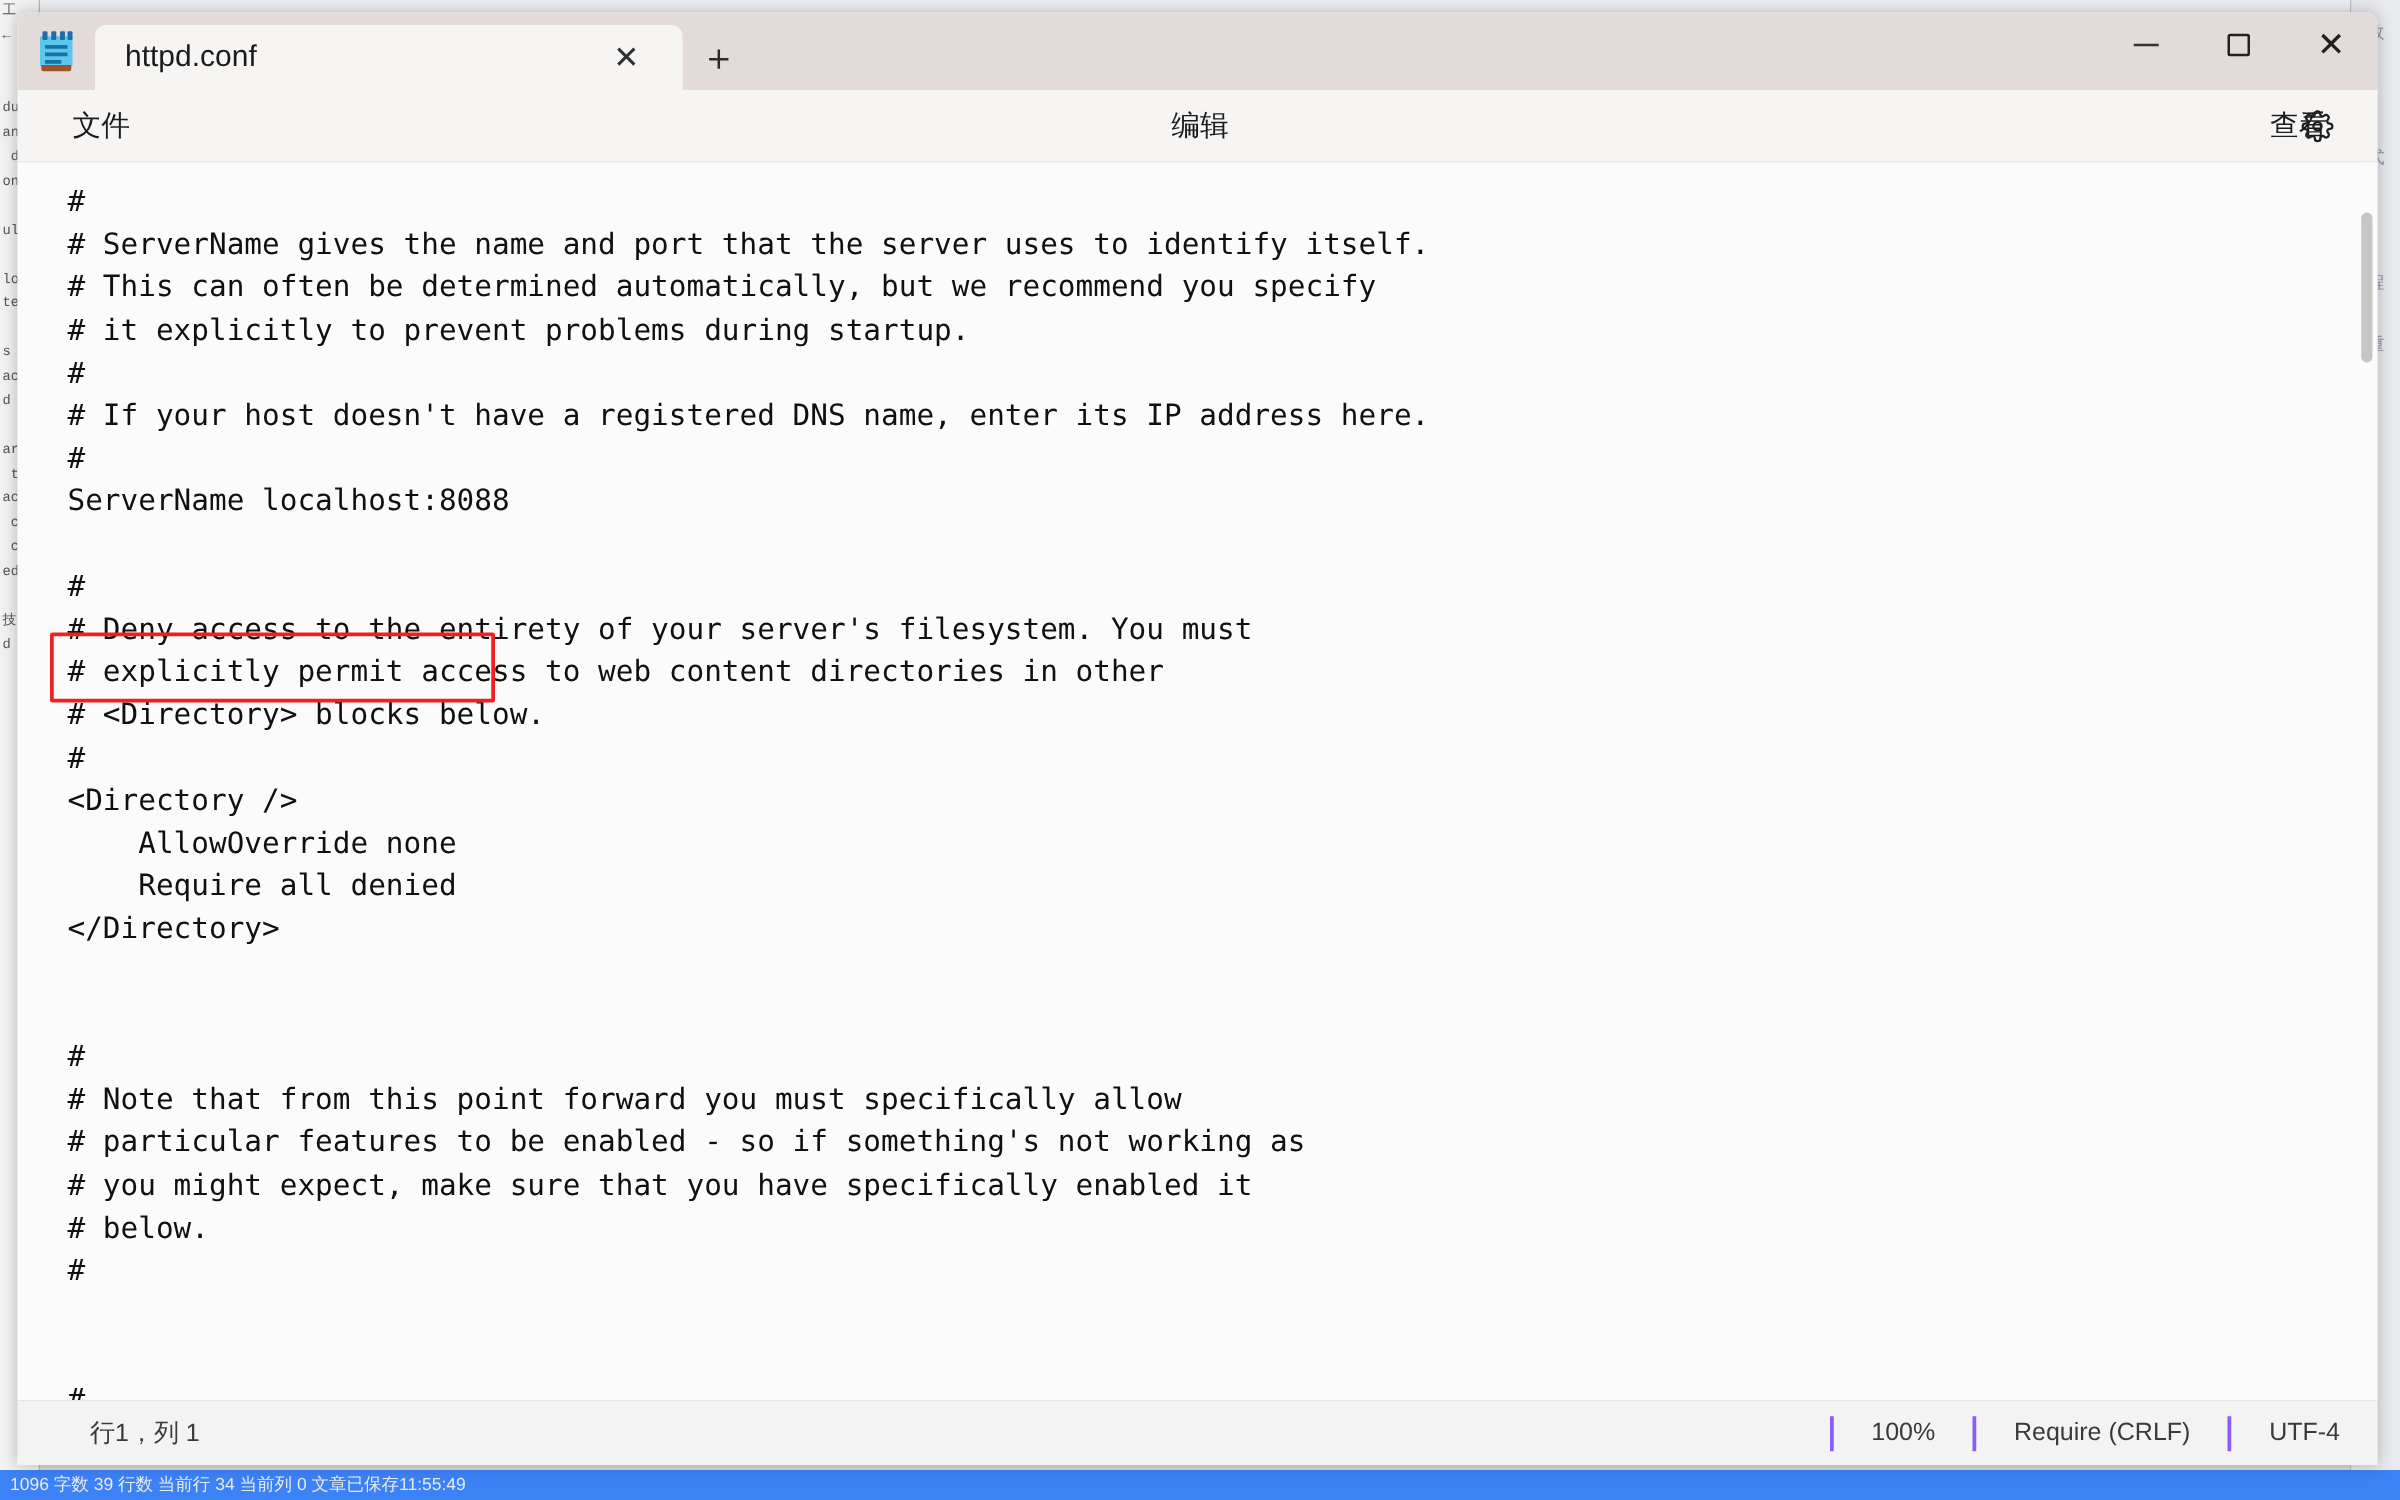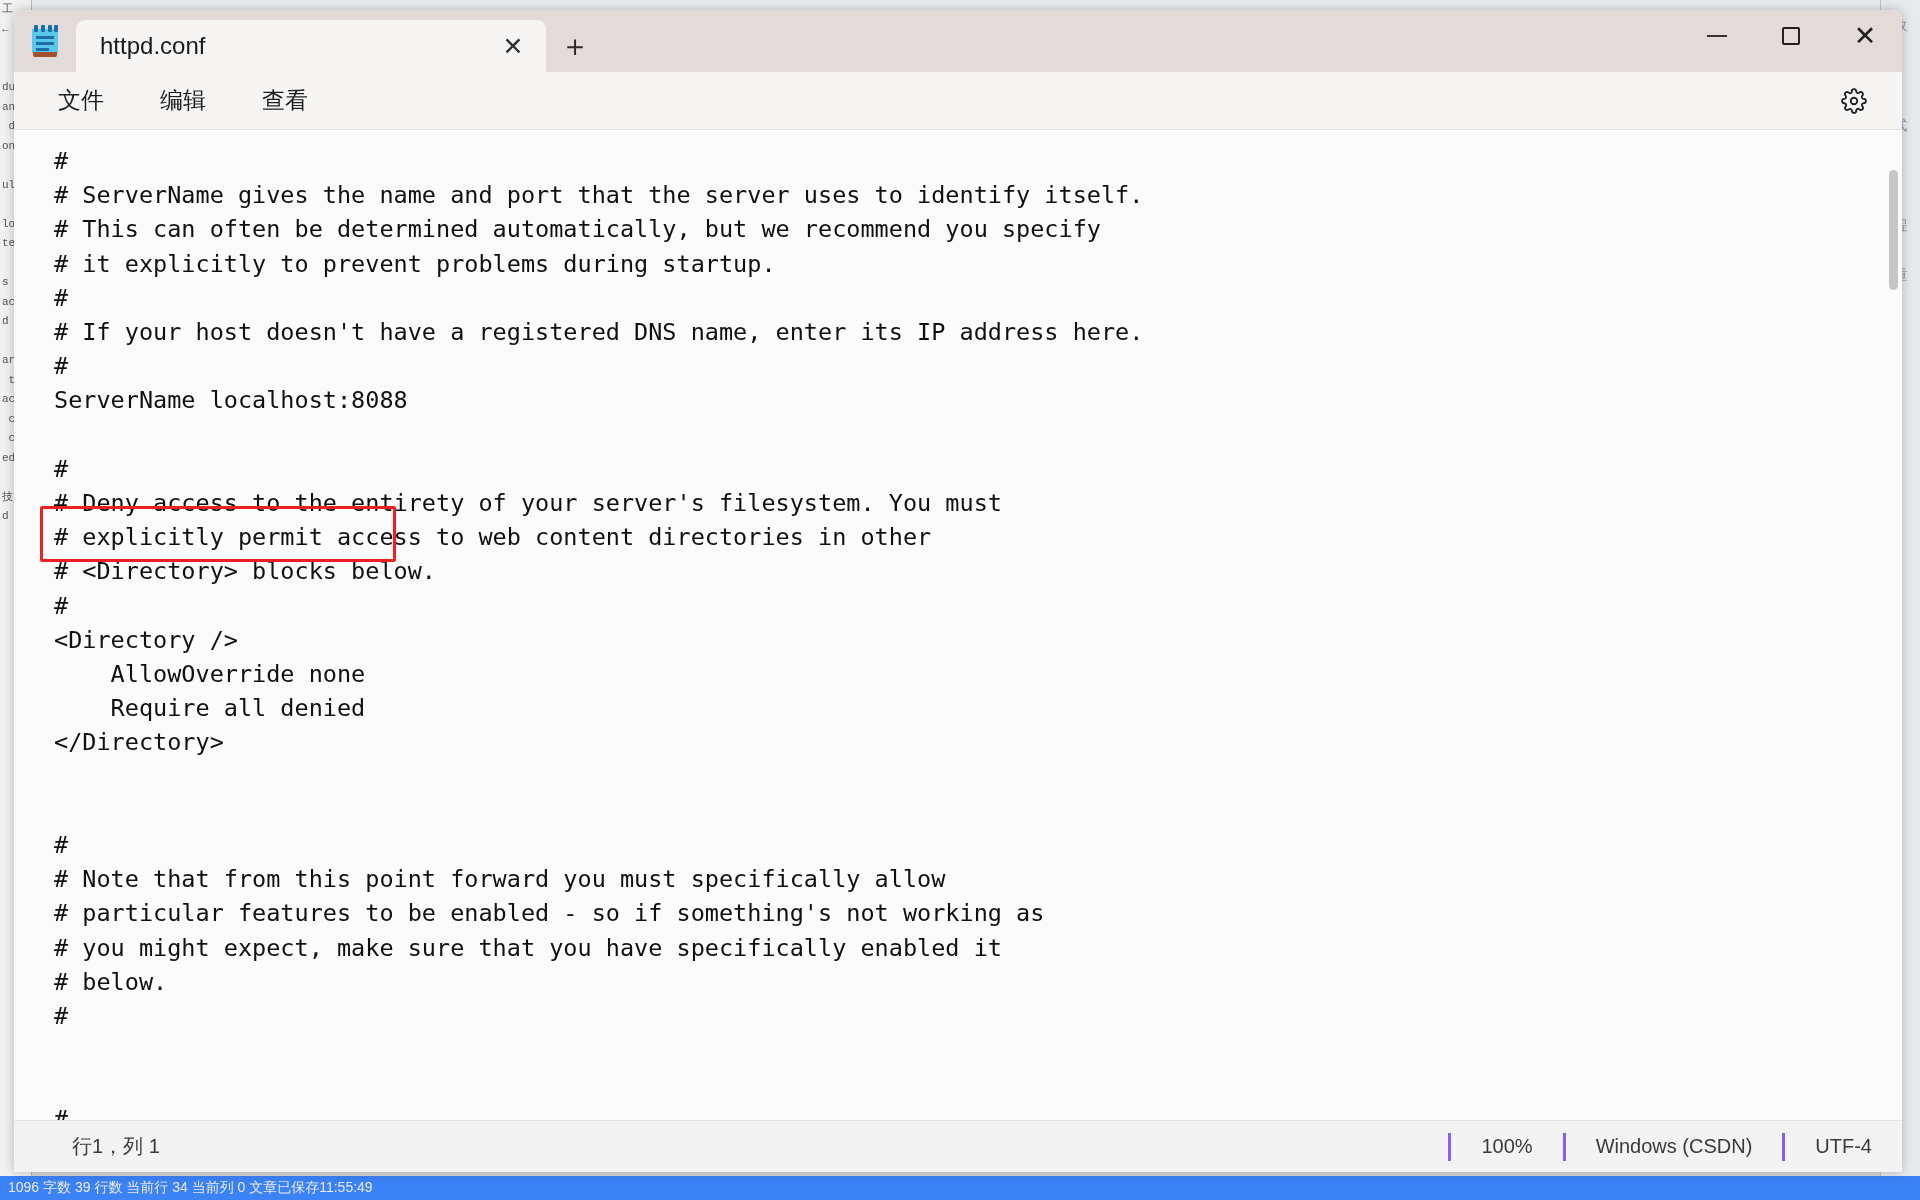--- a/index.html
+++ b/index.html
@@ -96,21 +96,21 @@
     position: absolute; left: 4px; width: 18px; height: 3px; background: #1b6ea8;
   }
   .np-icon .l1 { top: 11px; } .np-icon .l2 { top: 17px; }
   .np-icon .l3 { top: 23px; width: 13px; }
 
   #tab {
     height: 52px; min-width: 470px;
     background: #f7f5f4;
     border-radius: 9px 9px 0 0;
     display: flex; align-items: center;
-    padding: 0 0 0 24px;
+    padding: 0 12px 0 24px;
     position: relative;
     flex: 0 0 auto;
   }
   #tab-title { font-size: 24px; color: #1b1b1b; flex: 1 1 auto; }
   #tab-close {
     width: 46px; height: 46px; margin-right: 10px;
     display: flex; align-items: center; justify-content: center;
     font-size: 25px; color: #303030; cursor: pointer; border-radius: 4px;
   }
   #new-tab-btn {
@@ -134,20 +134,21 @@
 
   
   #menubar {
     height: 58px;
     background: #f7f5f4;
     display: flex; align-items: center;
     padding-left: 28px;
     position: relative;
     flex: 0 0 auto;
     border-bottom: 1px solid #e4e1e0;
+    justify-content: space-between;
   }
   .menu-item {
     font-size: 23px; color: #1c1c1c;
     padding: 6px 16px; margin-right: 24px;
     border-radius: 4px; cursor: pointer;
   }
   #settings-btn {
     position: absolute; right: 26px; top: 50%; transform: translateY(-50%);
     width: 44px; height: 44px;
     display: flex; align-items: center; justify-content: center;
@@ -339,18 +340,18 @@
 # documents. By default, all requests are taken from this directory, but</div>
     <div id="highlight-box"></div>
     <div id="editor-scrollbar">
       <div class="thumb"></div>
     </div>
   </div>
 
   <div id="statusbar">
     <div id="sb-pos">行1，列 1</div>
     <div class="sb-cell">100%</div>
-    <div class="sb-cell">Windows (CSDN)</div>
+    <div class="sb-cell">Require (CRLF)</div>
     <div class="sb-cell">UTF-4</div>
     <div id="watermark">CSDN @zhuangzhuang3</div>
   </div>
 
 </div>
 
 </body></html>

